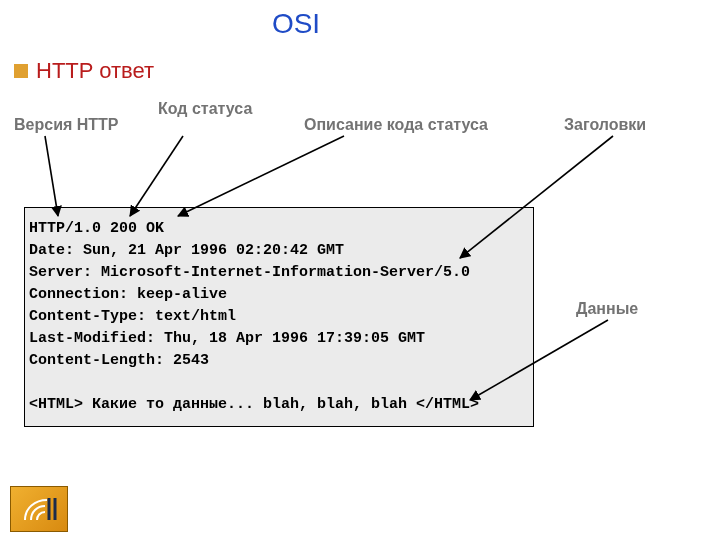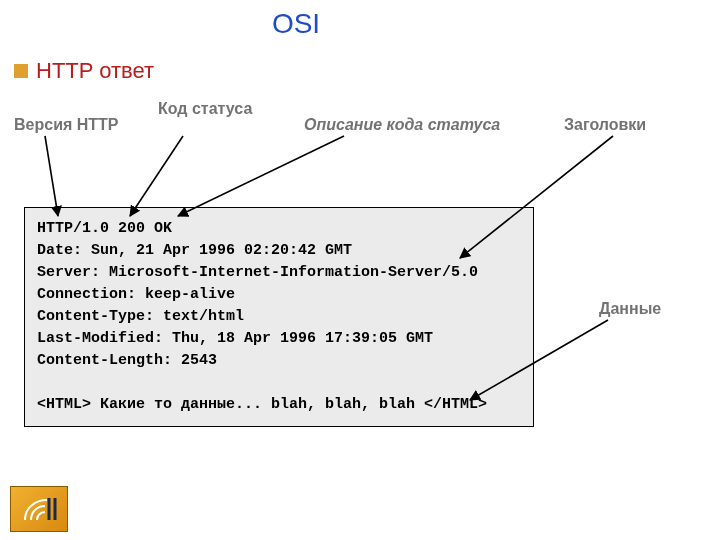--- a/index.html
+++ b/index.html
@@ -46,21 +46,21 @@
     color: #737373;
     white-space: nowrap;
   }
   .code-box {
     position: absolute;
     left: 24px;
     top: 207px;
     width: 510px;
     background: #ebebeb;
     border: 1px solid #000;
-    padding: 10px 12px;
+    padding: 10px 4px;
     font-family: "Courier New", Courier, monospace;
     font-size: 15px;
     font-weight: bold;
     line-height: 22px;
     white-space: pre;
     box-sizing: border-box;
   }
   svg.overlay {
     position: absolute;
     left: 0;
@@ -88,23 +88,23 @@
 
 <div class="page-title">OSI</div>
 
 <div class="section-line">
   <span class="bullet"></span>
   <span class="section-title">HTTP ответ</span>
 </div>
 
 <div class="label" style="left:14px; top:116px;">Версия HTTP</div>
 <div class="label" style="left:158px; top:100px;">Код статуса</div>
-<div class="label" style="left:304px; top:116px;font-style:italic;">Описание кода статуса</div>
+<div class="label" style="left:304px; top:116px;">Описание кода статуса</div>
 <div class="label" style="left:564px; top:116px;">Заголовки</div>
-<div class="label" style="left:576px; top:300px;margin-left:23px;">Данные</div>
+<div class="label" style="left:576px; top:300px;">Данные</div>
 
 <div class="code-box"><span>HTTP/1.0 200 OK</span>
 <span>Date: Sun, 21 Apr 1996 02:20:42 GMT</span>
 <span>Server: Microsoft-Internet-Information-Server/5.0</span>
 <span>Connection: keep-alive</span>
 <span>Content-Type: text/html</span>
 <span>Last-Modified: Thu, 18 Apr 1996 17:39:05 GMT</span>
 <span>Content-Length: 2543</span>
 
 <span>&lt;HTML&gt; Какие то данные... blah, blah, blah &lt;/HTML&gt;</span></div>

